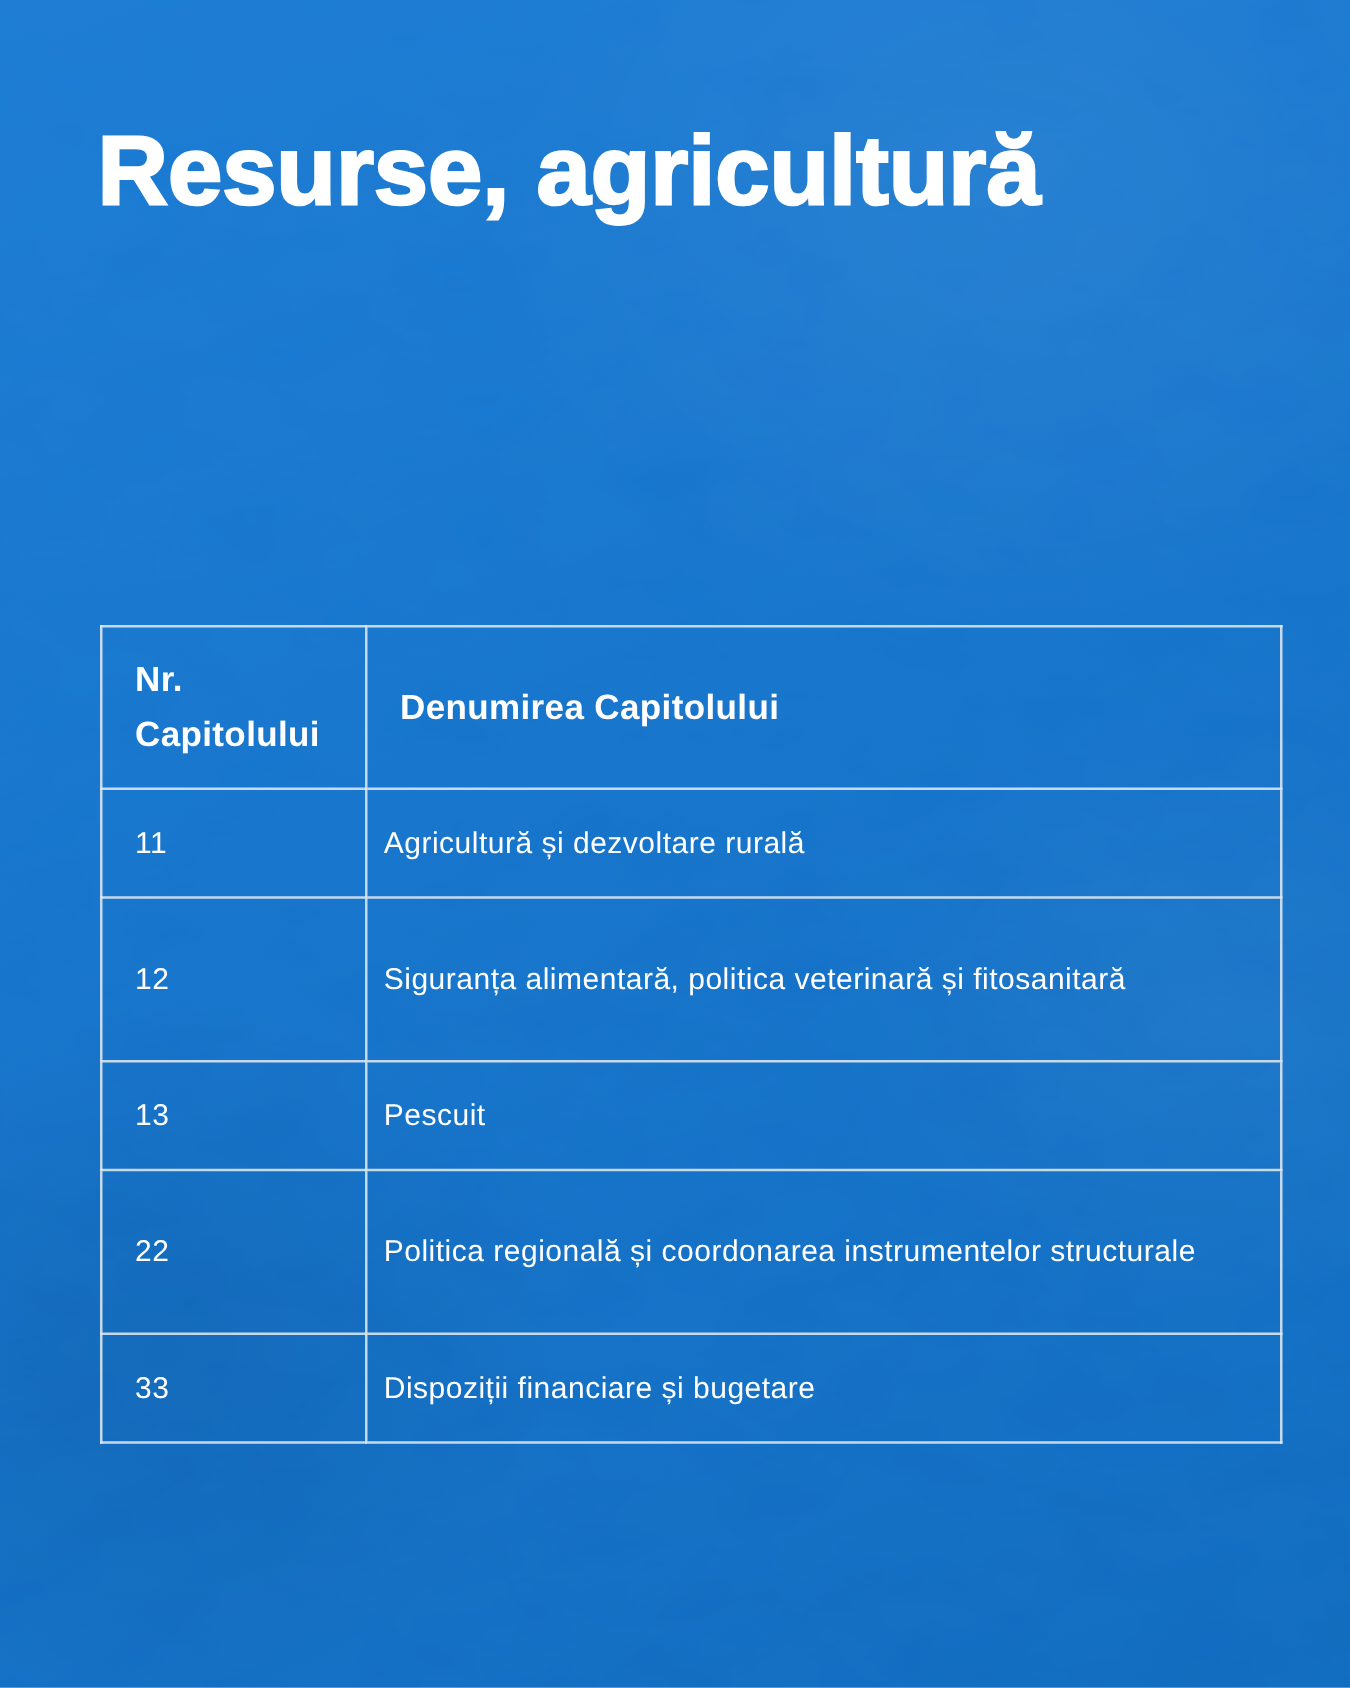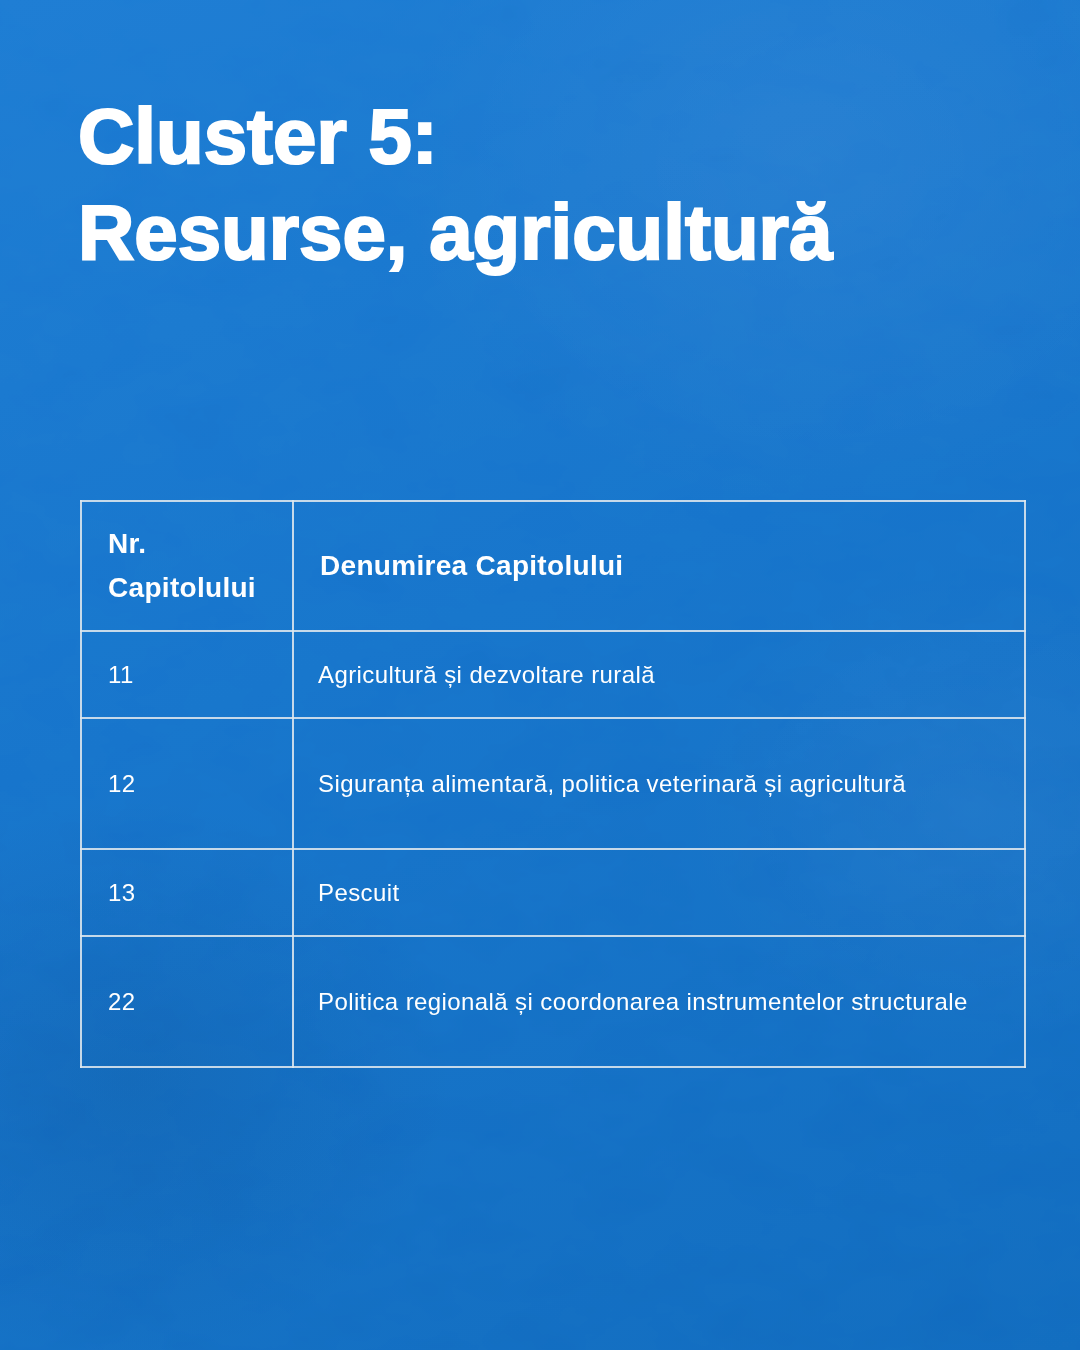--- a/index.html
+++ b/index.html
@@ -66,39 +66,38 @@
     letter-spacing: 0.3px;
   }
   table.chapters th.den-head { }
   table.chapters td {
     font-weight: normal;
     font-size: 24px;
     line-height: 45px;
     padding: 14px 24px 14px 26px;
     letter-spacing: 0.4px;
   }
-  table.chapters td.den { padding-left: 24px; }
+  table.chapters td.den { padding-left: 13px; }
   tr.row-short  td { height: 87px; }
   tr.row-tall   td { height: 131px; }
 </style>
 </head>
 <body>
 
 <div class="page">
 
   <svg class="texture" xmlns="http://www.w3.org/2000/svg" width="1080" height="1350">
     <filter id="noise">
       <feTurbulence type="fractalNoise" baseFrequency="0.012 0.02" numOctaves="4" seed="7" result="n"></feTurbulence>
       <feColorMatrix in="n" type="matrix" values="0 0 0 0 1  0 0 0 0 1  0 0 0 0 1  0.6 0.6 0.6 0 0"></feColorMatrix>
     </filter>
     <rect width="1080" height="1350" filter="url(#noise)"></rect>
   </svg>
 
   <div class="title">
-    <div>Cluster 5:</div>
     <div>Resurse, agricultură</div>
   </div>
 
   <table class="chapters">
     <colgroup>
         <col class="c-nr">
         <col class="c-den">
       </colgroup>
     <thead>
       <tr>
@@ -106,26 +105,30 @@
         <th class="den-head">Denumirea Capitolului</th>
       </tr>
     </thead>
     <tbody>
       <tr class="row-short">
         <td class="nr">11</td>
         <td class="den">Agricultură și dezvoltare rurală</td>
       </tr>
       <tr class="row-tall">
         <td class="nr">12</td>
-        <td class="den">Siguranța alimentară, politica veterinară și agricultură</td>
+        <td class="den">Siguranța alimentară, politica veterinară și fitosanitară</td>
       </tr>
       <tr class="row-short">
         <td class="nr">13</td>
         <td class="den">Pescuit</td>
       </tr>
       <tr class="row-tall">
         <td class="nr">22</td>
         <td class="den">Politica regională și coordonarea instrumentelor structurale</td>
       </tr>
+      <tr class="row-short">
+        <td class="nr">33</td>
+        <td class="den">Dispoziții financiare și bugetare</td>
+      </tr>
     </tbody>
   </table>
 
 </div>
 
 </body></html>

